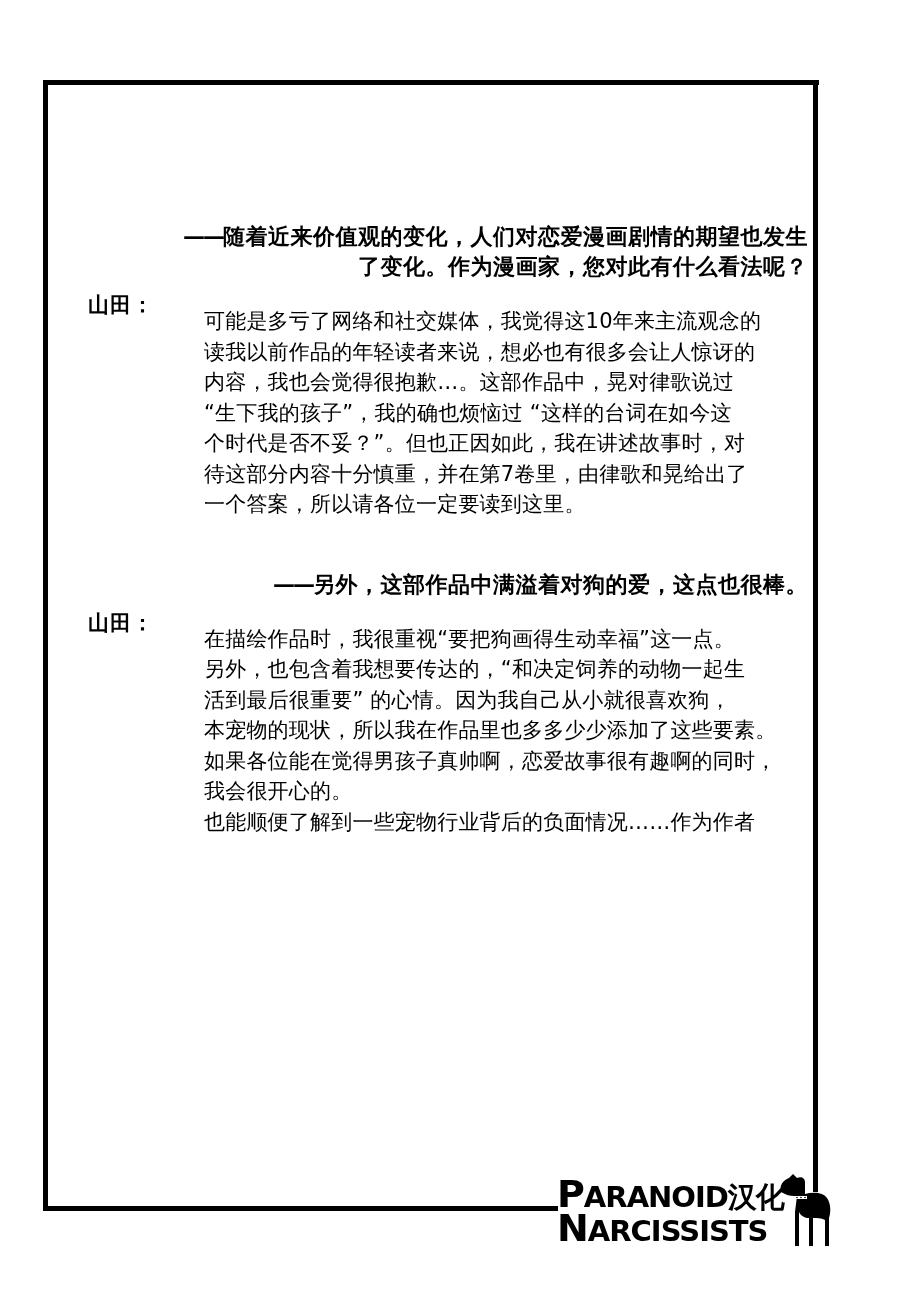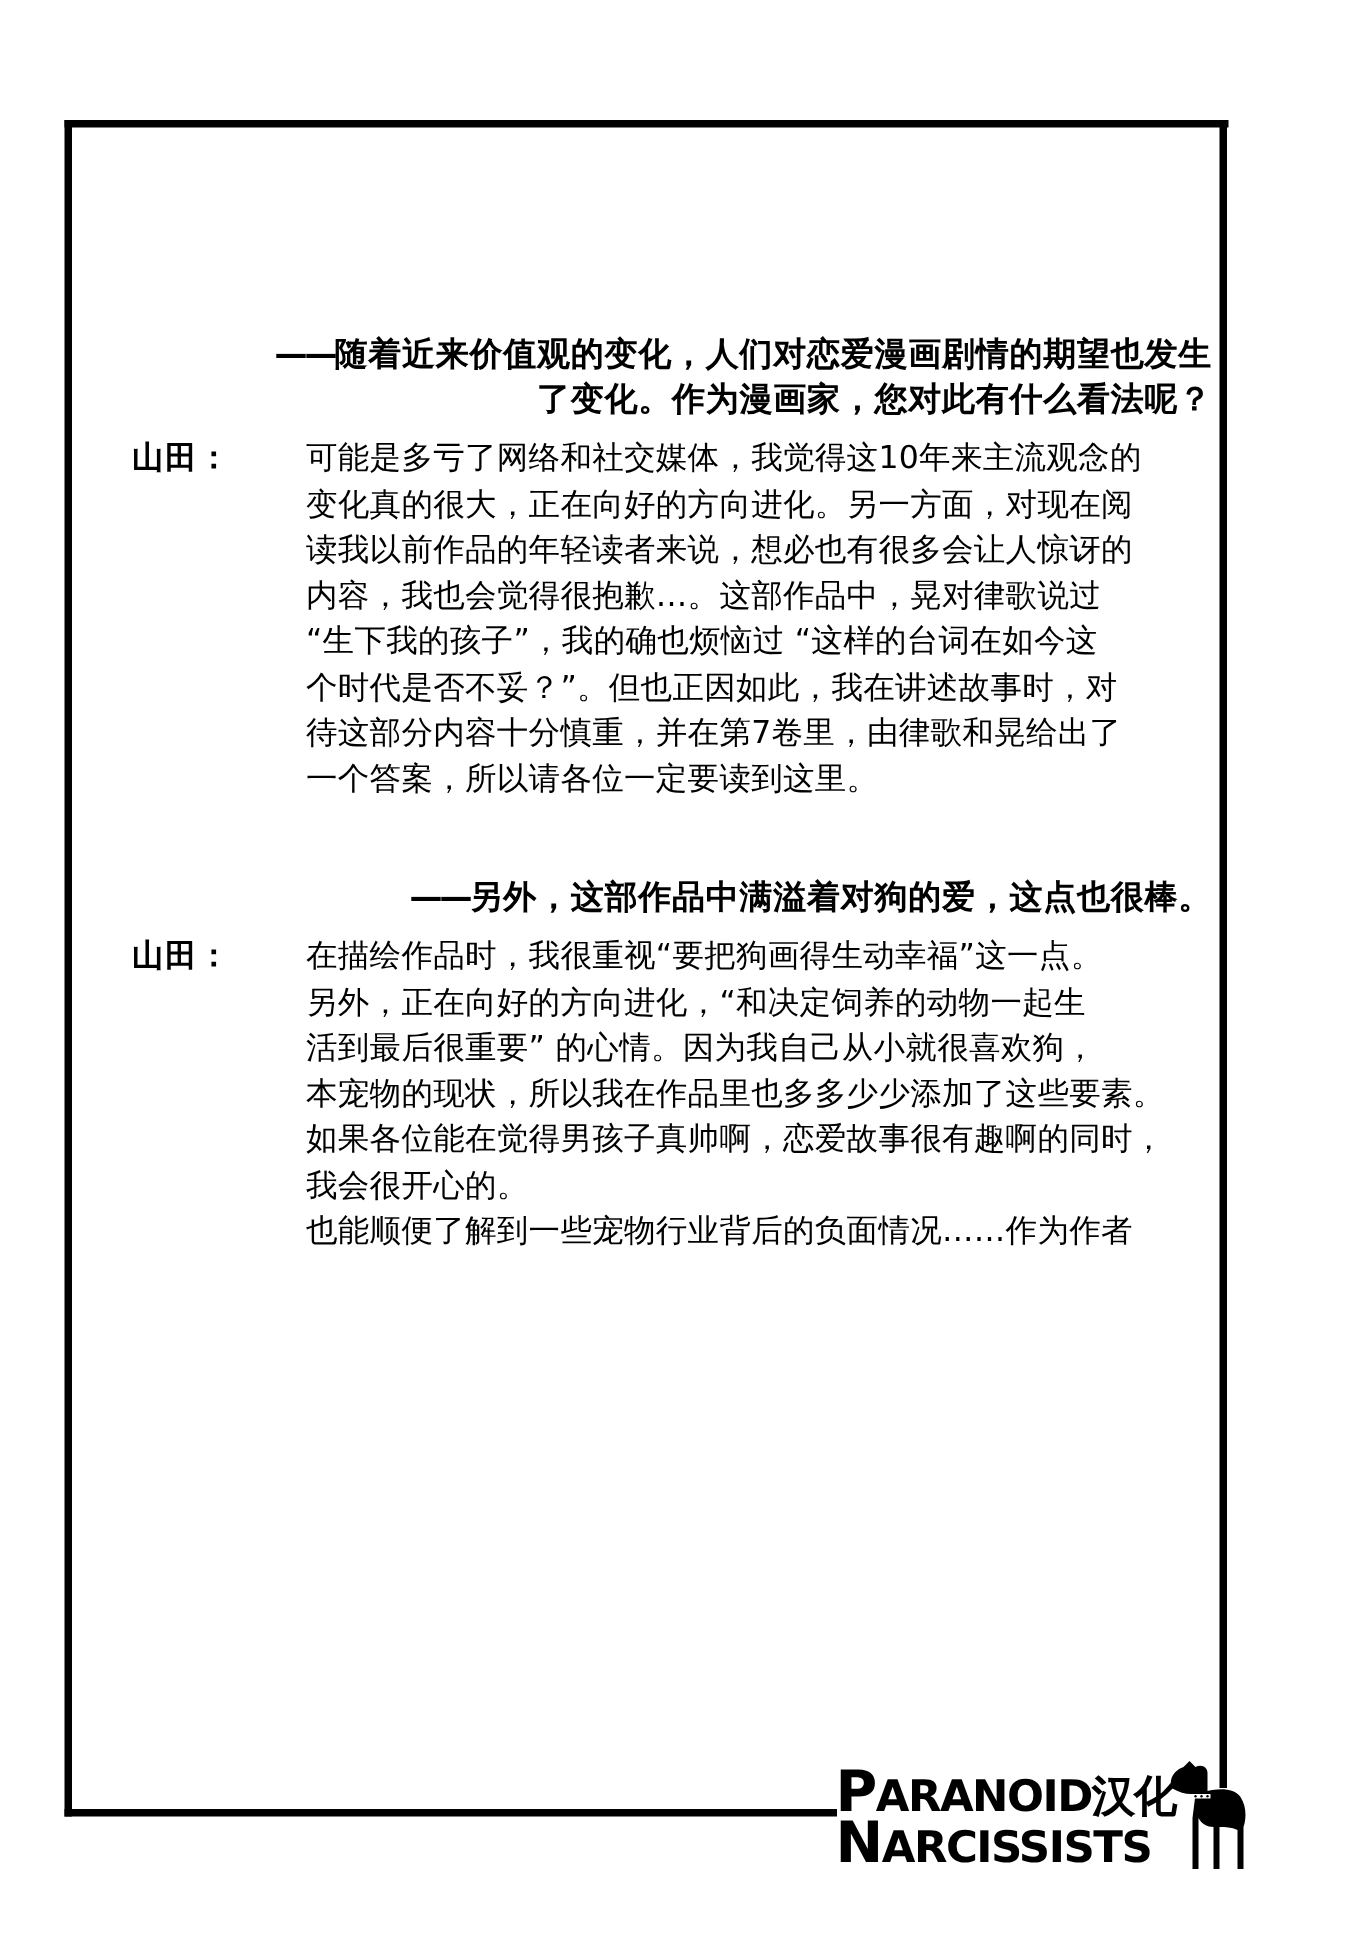--- a/index.html
+++ b/index.html
@@ -9,21 +9,21 @@
     .frame-left { position: absolute; left: 43px; top: 80px; width: 5px; height: 1131px; background: #000; }
     .frame-right { position: absolute; left: 813px; top: 80px; width: 5px; height: 1112px; background: #000; }
     .frame-bottom { position: absolute; left: 43px; top: 1206px; width: 515px; height: 5px; background: #000; }
 
     .content { position: absolute; left: 88px; top: 222px; width: 720px; }
     .question { font-weight: bold; font-size: 22px; line-height: 30px; margin: 0 0 8px 0;
                 padding-left: 48px; text-indent: -48px; letter-spacing: 0.5px; text-align: right; }
     .question .dash { display: inline-block; width: 48px; text-indent: 0; letter-spacing: -2px; }
     .answer { display: flex; font-size: 21px; line-height: 30.5px; margin: 0; gap: 48px; }
     .answer .speaker { font-weight: bold; width: 68px; flex: none; letter-spacing: 1px; }
-    .answer .lines { flex: 1; }
+    .answer .lines { flex: 1; margin-top: 16px; }
     .answer .line { display: block; white-space: nowrap; letter-spacing: 0.2px; }
     .gap { height: 50px; }
 
     .logo { position: absolute; left: 553px; top: 1170px; width: 280px; height: 80px; }
     .logo-row1 { position: absolute; left: 4px; top: 2px; font-weight: bold; font-size: 29px;
                  letter-spacing: -1px; font-family: "DejaVu Sans", sans-serif; }
     .logo-row2 { position: absolute; left: 4px; top: 36px; font-weight: bold; font-size: 29px;
                  letter-spacing: -1px; font-family: "DejaVu Sans", sans-serif; }
     .logo-row1 .big, .logo-row2 .big { font-size: 38px; }
     .dog { position: absolute; left: 222px; top: 2px; }
@@ -37,40 +37,39 @@
 <div class="frame-bottom"></div>
 
 <div class="content">
 
   <section>
     <p class="question"><span class="dash">——</span><span>随着近来价值观的变化，人们对恋爱漫画剧情的期望也发生</span><br><span>了变化。作为漫画家，您对此有什么看法呢？</span></p>
     <div class="answer">
       <span class="speaker">山田：</span>
       <div class="lines">
         <span class="line">可能是多亏了网络和社交媒体，我觉得这10年来主流观念的</span>
-        <span class="line">变化真的很大，正在向好的方向进化。另一方面，对现在阅</span>
         <span class="line">读我以前作品的年轻读者来说，想必也有很多会让人惊讶的</span>
         <span class="line">内容，我也会觉得很抱歉…。这部作品中，晃对律歌说过</span>
         <span class="line">“生下我的孩子”，我的确也烦恼过 “这样的台词在如今这</span>
         <span class="line">个时代是否不妥？”。但也正因如此，我在讲述故事时，对</span>
         <span class="line">待这部分内容十分慎重，并在第7卷里，由律歌和晃给出了</span>
         <span class="line">一个答案，所以请各位一定要读到这里。</span>
       </div>
     </div>
   </section>
 
   <div class="gap"></div>
 
   <section>
     <p class="question"><span class="dash">——</span><span>另外，这部作品中满溢着对狗的爱，这点也很棒。</span></p>
     <div class="answer">
       <span class="speaker">山田：</span>
       <div class="lines">
         <span class="line">在描绘作品时，我很重视“要把狗画得生动幸福”这一点。</span>
-        <span class="line">另外，正在向好的方向进化，“和决定饲养的动物一起生</span>
+        <span class="line">另外，也包含着我想要传达的，“和决定饲养的动物一起生</span>
         <span class="line">活到最后很重要” 的心情。因为我自己从小就很喜欢狗，</span>
         <span class="line">本宠物的现状，所以我在作品里也多多少少添加了这些要素。</span>
         <span class="line">如果各位能在觉得男孩子真帅啊，恋爱故事很有趣啊的同时，</span>
         <span class="line">我会很开心的。</span>
         <span class="line">也能顺便了解到一些宠物行业背后的负面情况……作为作者</span>
       </div>
     </div>
   </section>
 </div>
 

